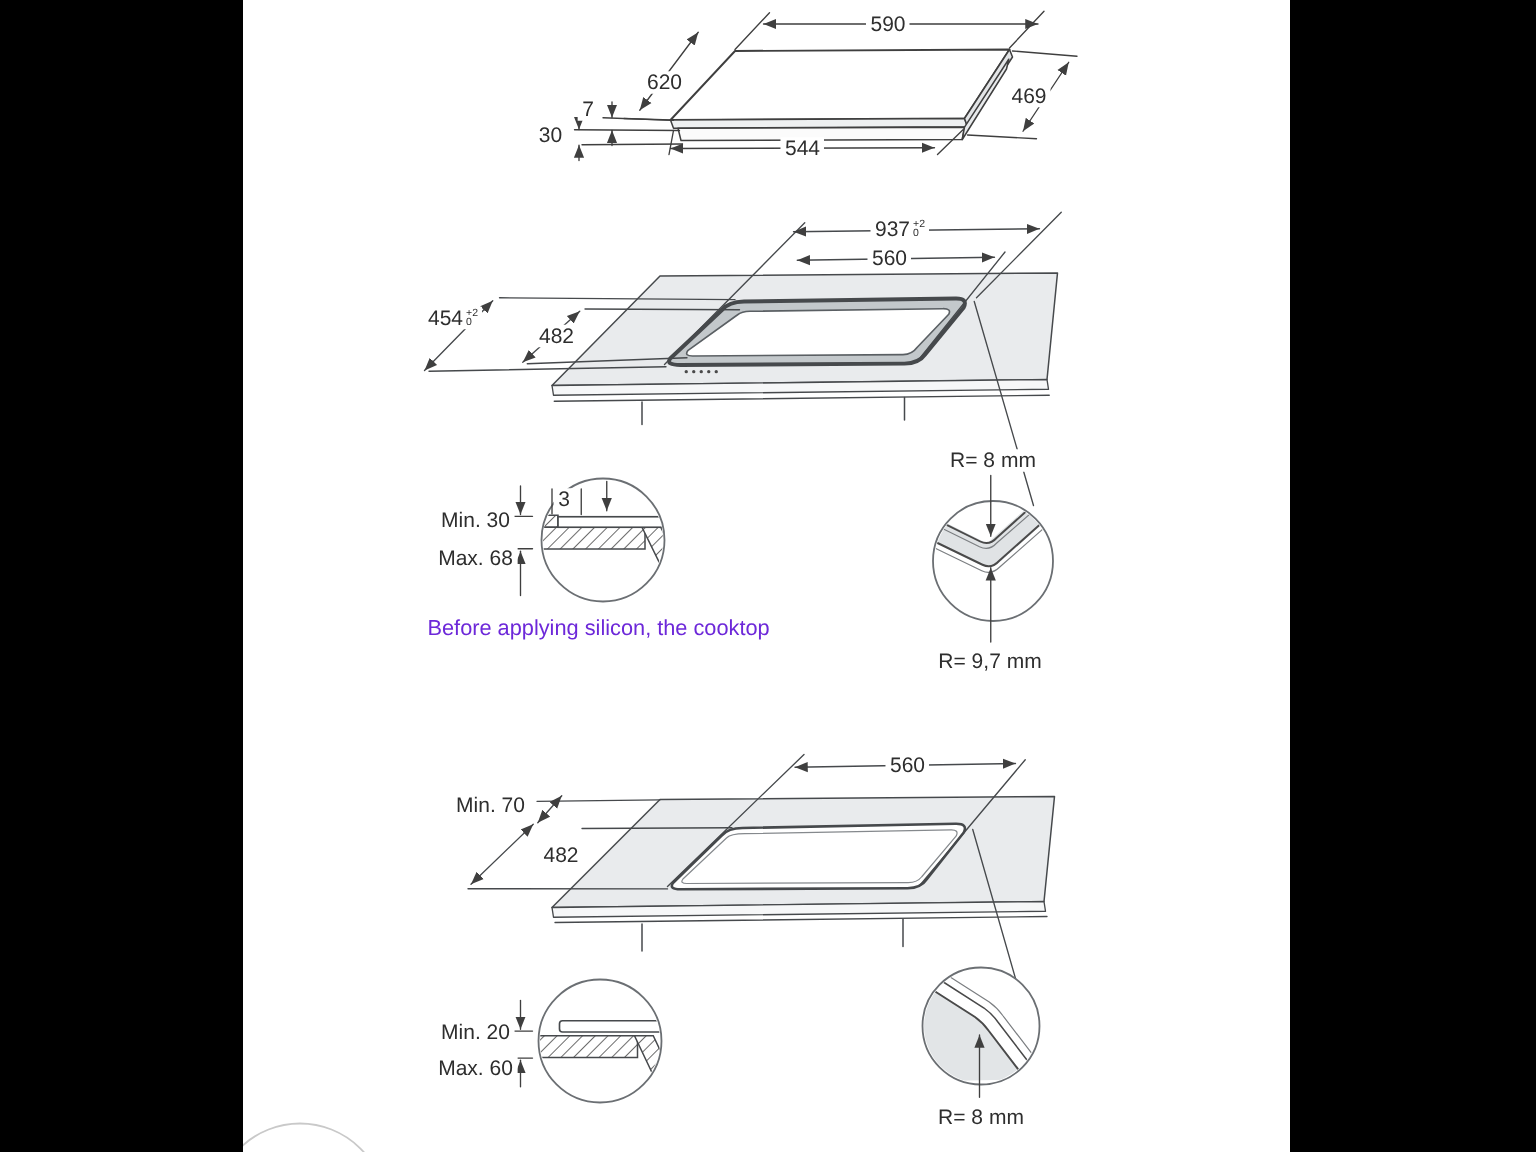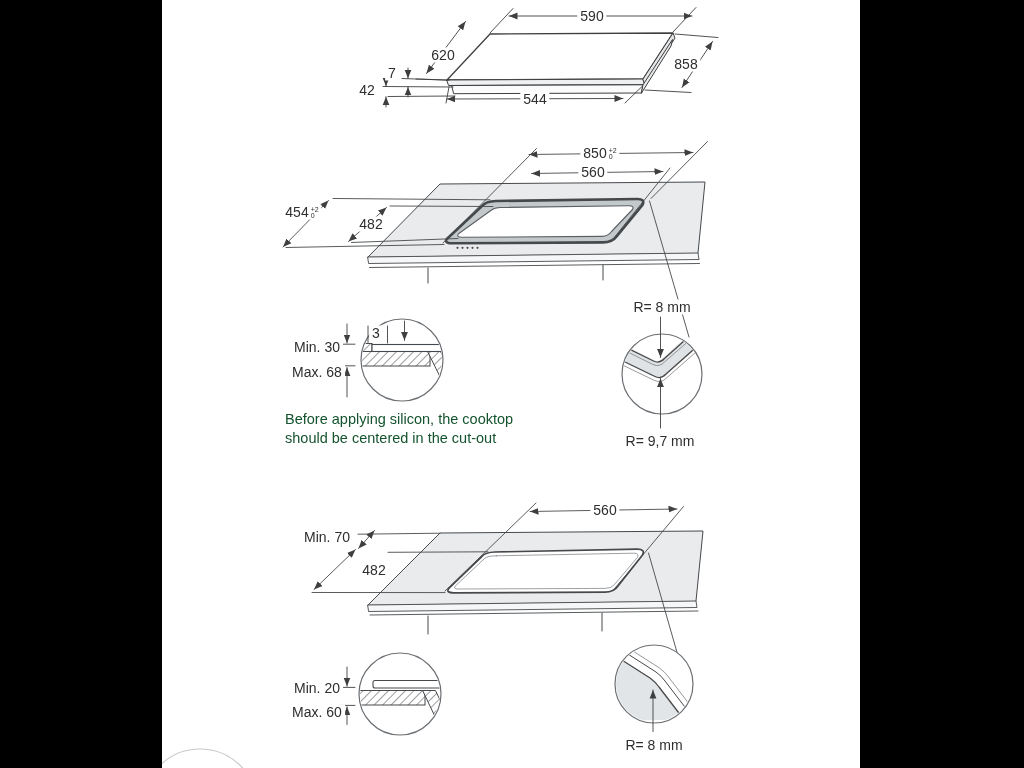--- a/index.html
+++ b/index.html
@@ -4,21 +4,21 @@
 <style>
   html,body{margin:0;padding:0;background:#000;}
   #stage{position:relative;width:887px;height:768px;background:#000;overflow:hidden;
          font-family:"Liberation Sans", sans-serif;}
   #paper{position:absolute;left:162px;top:0;width:698px;height:768px;background:#fff;}
   #paper svg{position:absolute;left:0;top:0;}
   .lbl{position:absolute;transform:translate(-50%,-50%);font-size:14px;color:#2e2e2e;
        background:#fff;padding:0 3px;white-space:nowrap;line-height:15px;}
   .lbl .tol{display:inline-block;vertical-align:middle;margin-left:2px;}
   .lbl .tol b{display:block;font-size:7px;line-height:6.5px;font-weight:400;color:#2e2e2e;}
-  .note{position:absolute;font-size:14.5px;line-height:18.5px;color:#14532d;white-space:nowrap;}
+  .note{position:absolute;font-size:14.5px;line-height:18.5px;color:#6d28d9;white-space:nowrap;}
 </style>
 </head>
 <body>
 
 <div id="stage">
   <div id="paper">
 
     <svg width="698" height="768" viewBox="0 0 698 768">
       <defs>
         <marker id="ah" markerWidth="9" markerHeight="8" refX="8.5" refY="4" orient="auto-start-reverse" markerUnits="userSpaceOnUse">
@@ -178,42 +178,41 @@
           <path d="M185,724.5 L185,706.8" marker-end="url(#ah)"></path>
           <path d="M177,705.4 L193,705.4"></path>
         </g>
       </g>
 
       <circle cx="38" cy="806" r="57" fill="none" stroke="#c9c9c9" stroke-width="1.2"></circle>
     </svg>
 
     <div class="lbl" style="left:430px;top:16px">590</div>
     <div class="lbl" style="left:281px;top:55px">620</div>
-    <div class="lbl" style="left:524px;top:64px">858</div>
+    <div class="lbl" style="left:524px;top:64px">469</div>
     <div class="lbl" style="left:230px;top:73px">7</div>
-    <div class="lbl" style="left:205px;top:90px">42</div>
+    <div class="lbl" style="left:205px;top:90px">30</div>
     <div class="lbl" style="left:373px;top:99px">544</div>
 
     <div class="lbl" style="left:438px;top:153px">
-      <span>850</span><span class="tol"><b>+2</b><b>0</b></span>
+      <span>937</span><span class="tol"><b>+2</b><b>0</b></span>
     </div>
     <div class="lbl" style="left:431px;top:172px">560</div>
     <div class="lbl" style="left:140px;top:212px">
       <span>454</span><span class="tol"><b>+2</b><b>0</b></span>
     </div>
     <div class="lbl" style="left:209px;top:224px">482</div>
     <div class="lbl" style="left:500px;top:307px">R= 8 mm</div>
     <div class="lbl" style="left:214px;top:333px">3</div>
     <div class="lbl" style="left:155px;top:347px">Min. 30</div>
     <div class="lbl" style="left:155px;top:372px">Max. 68</div>
     <div class="lbl" style="left:498px;top:441px">R= 9,7 mm</div>
 
     <div class="note" style="left:123px;top:410px">
       <div>Before applying silicon, the cooktop</div>
-      <div>should be centered in the cut-out</div>
     </div>
 
     <div class="lbl" style="left:443px;top:510px">560</div>
     <div class="lbl" style="left:165px;top:537px">Min. 70</div>
     <div class="lbl" style="left:212px;top:570px">482</div>
     <div class="lbl" style="left:155px;top:688px">Min. 20</div>
     <div class="lbl" style="left:155px;top:712px">Max. 60</div>
     <div class="lbl" style="left:492px;top:745px">R= 8 mm</div>
 
   </div>

